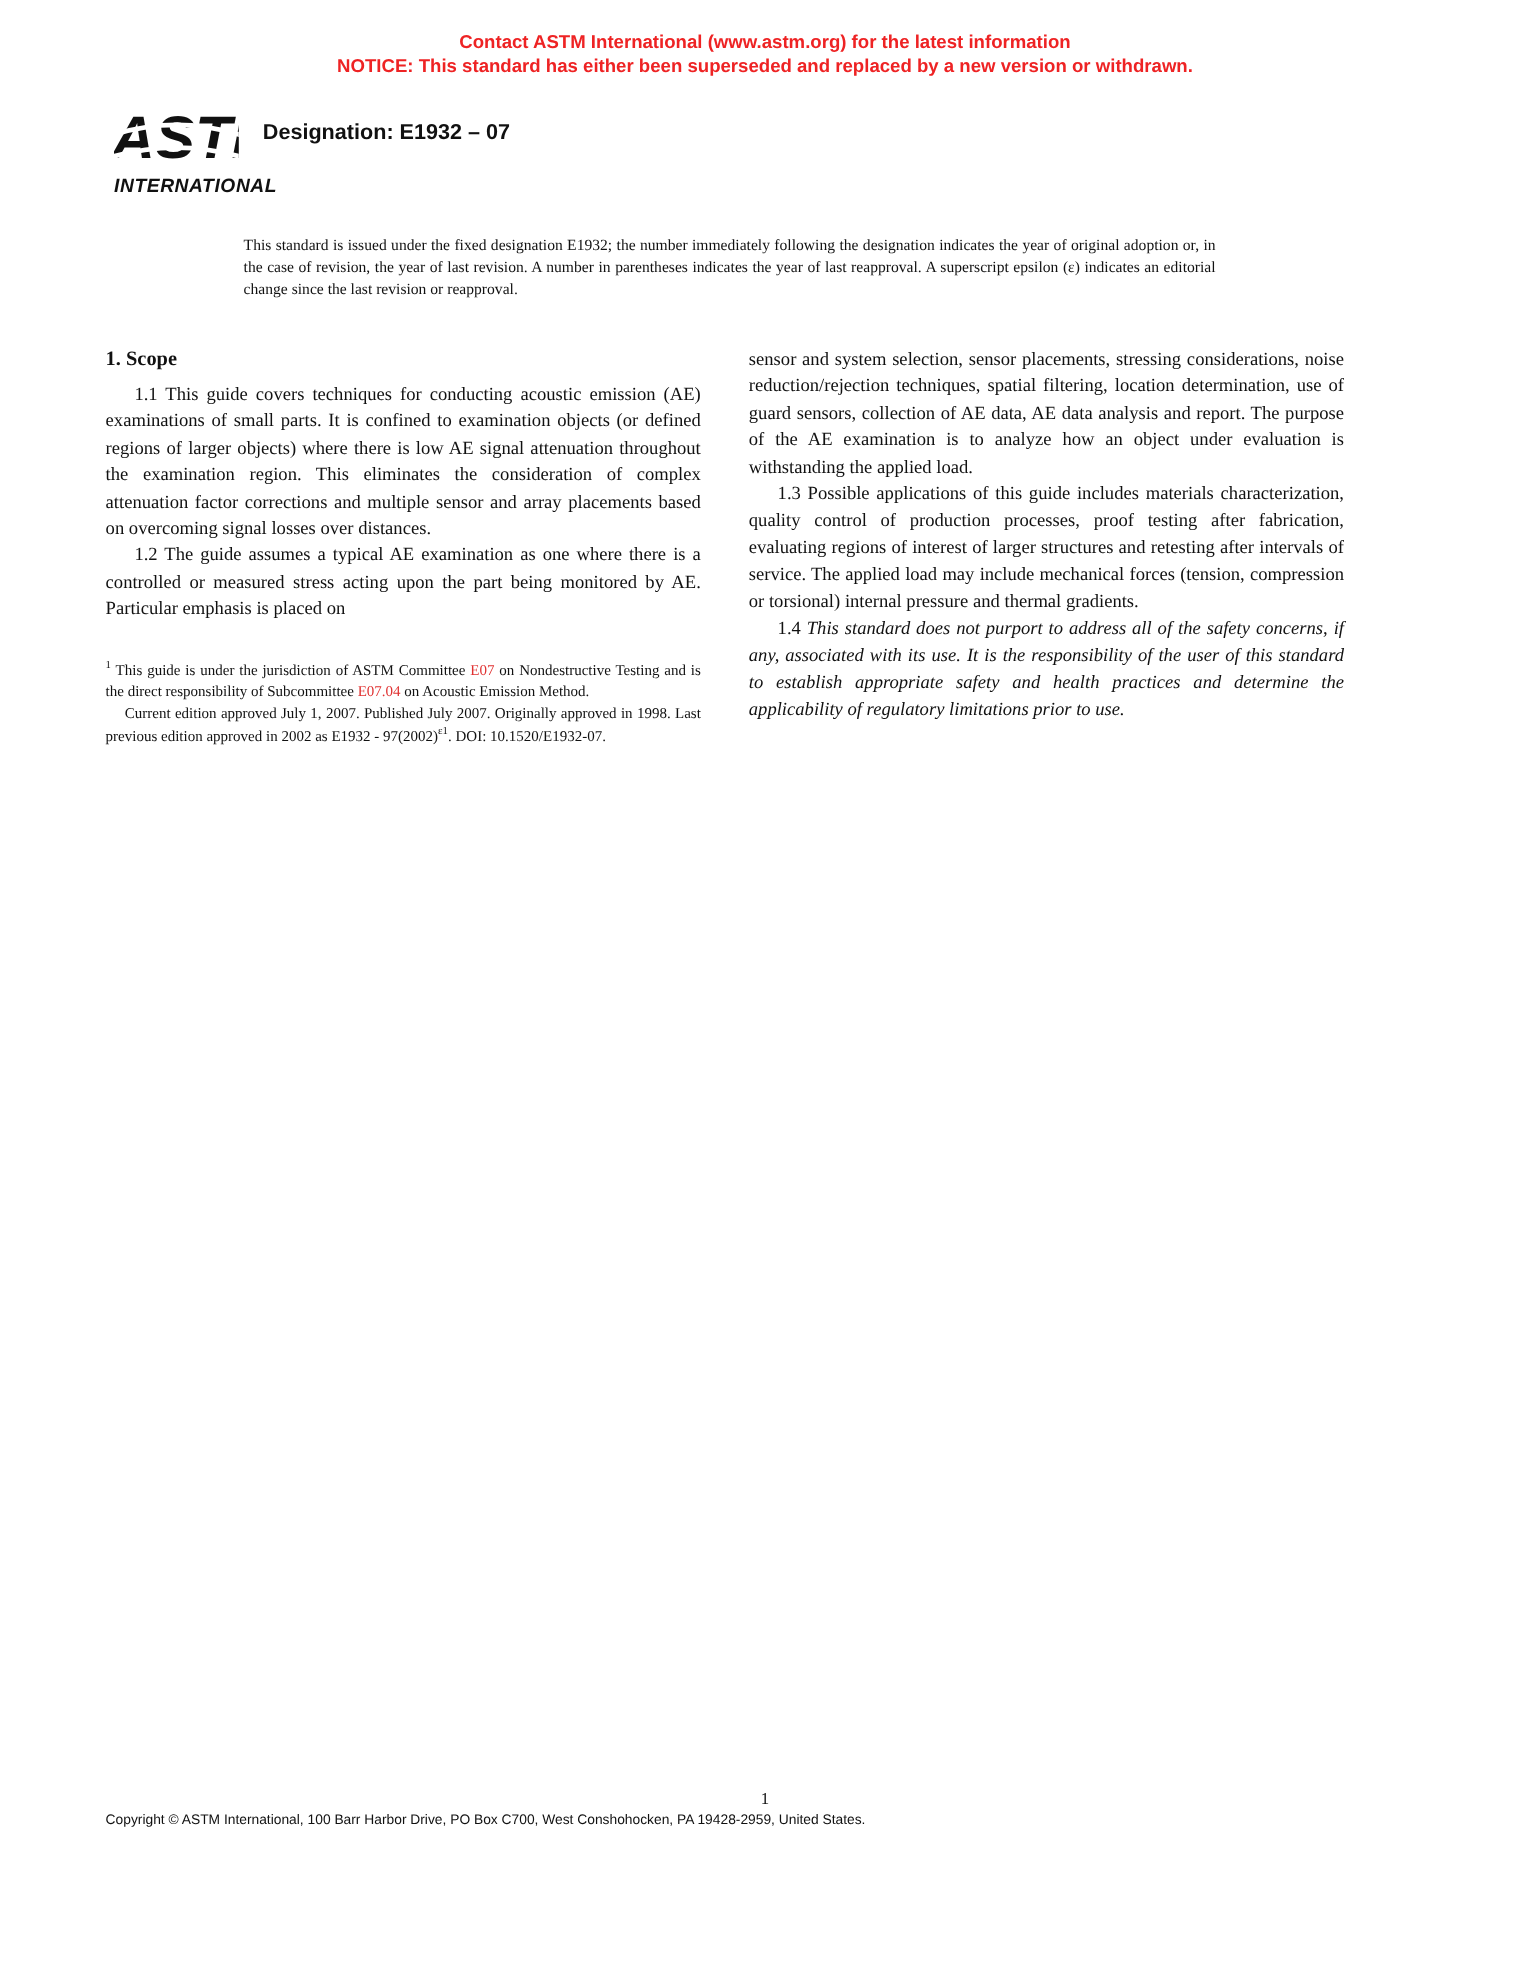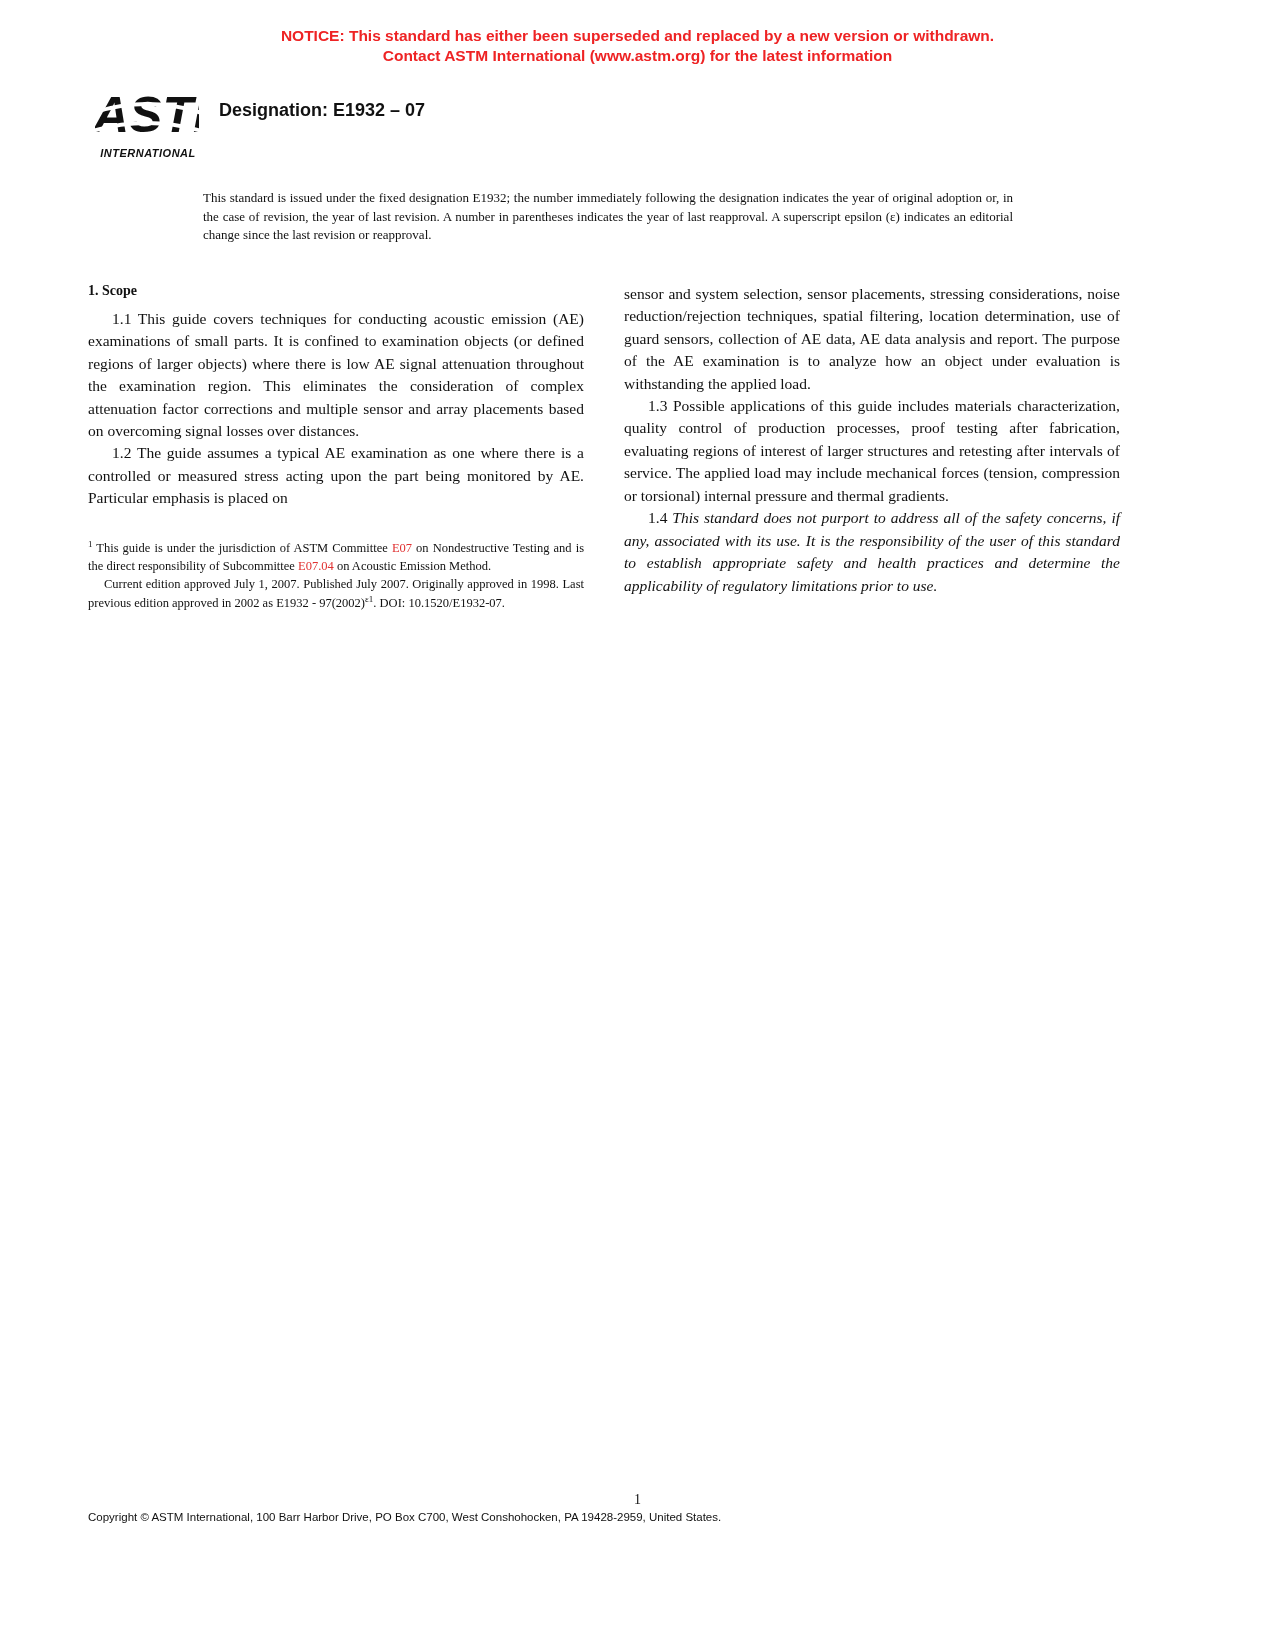--- a/index.html
+++ b/index.html
@@ -28,21 +28,21 @@
     display:flex;
     align-items:flex-start;
     margin:14px 0 0 95px;
   }
   .logo { width:106px; text-align:center; }
   .logo svg { display:block; }
   .logo-sub {
     font-family:"Liberation Sans", sans-serif;
     font-style:italic;
     font-weight:bold;
-    font-size:11px;
+    font-size:16px;
     letter-spacing:0.5px;
     margin-top:1px;
     color:#111;
   }
   .designation {
     margin-left:18px;
     margin-top:20px;
     font-family:"Liberation Sans", sans-serif;
     font-weight:bold;
     font-size:18px;
@@ -67,21 +67,21 @@
     text-align:justify;
   }
   
   .columns {
     display:flex;
     gap:40px;
     margin:38px 155px 0 88px;
   }
   .col { flex:1 1 0; min-width:0; }
   .scope-heading {
-    font-size:14px;
+    font-size:17px;
     font-weight:bold;
     margin-bottom:9px;
   }
   .body-p {
     font-size:15.5px;
     line-height:1.45;
     text-align:justify;
   }
   .indent { text-indent:24px; }
   .p14-num { font-style:normal; }
@@ -117,22 +117,22 @@
     text-align:center;
     font-size:14px;
   }
 </style>
 </head>
 <body>
 
 <div class="page">
 
   <div class="notice">
+    <div>Contact ASTM International (www.astm.org) for the latest information</div>
     <div>NOTICE: This standard has either been superseded and replaced by a new version or withdrawn.</div>
-    <div>Contact ASTM International (www.astm.org) for the latest information</div>
   </div>
 
   <div class="header">
     <div class="logo">
       <svg width="104" height="66" viewBox="0 0 104 66" aria-hidden="true">
         <text x="-2" y="52" font-family="'Liberation Sans', sans-serif" font-size="50" font-weight="900" font-style="italic" fill="#111">ASTM</text>
         <path d="M-6 16 Q 52 -8 110 16" stroke="#ffffff" stroke-width="4" fill="none"></path>
         <path d="M-6 34 Q 52 14 110 34" stroke="#ffffff" stroke-width="4" fill="none"></path>
         <path d="M-6 52 Q 52 34 110 52" stroke="#ffffff" stroke-width="4" fill="none"></path>
       </svg>

